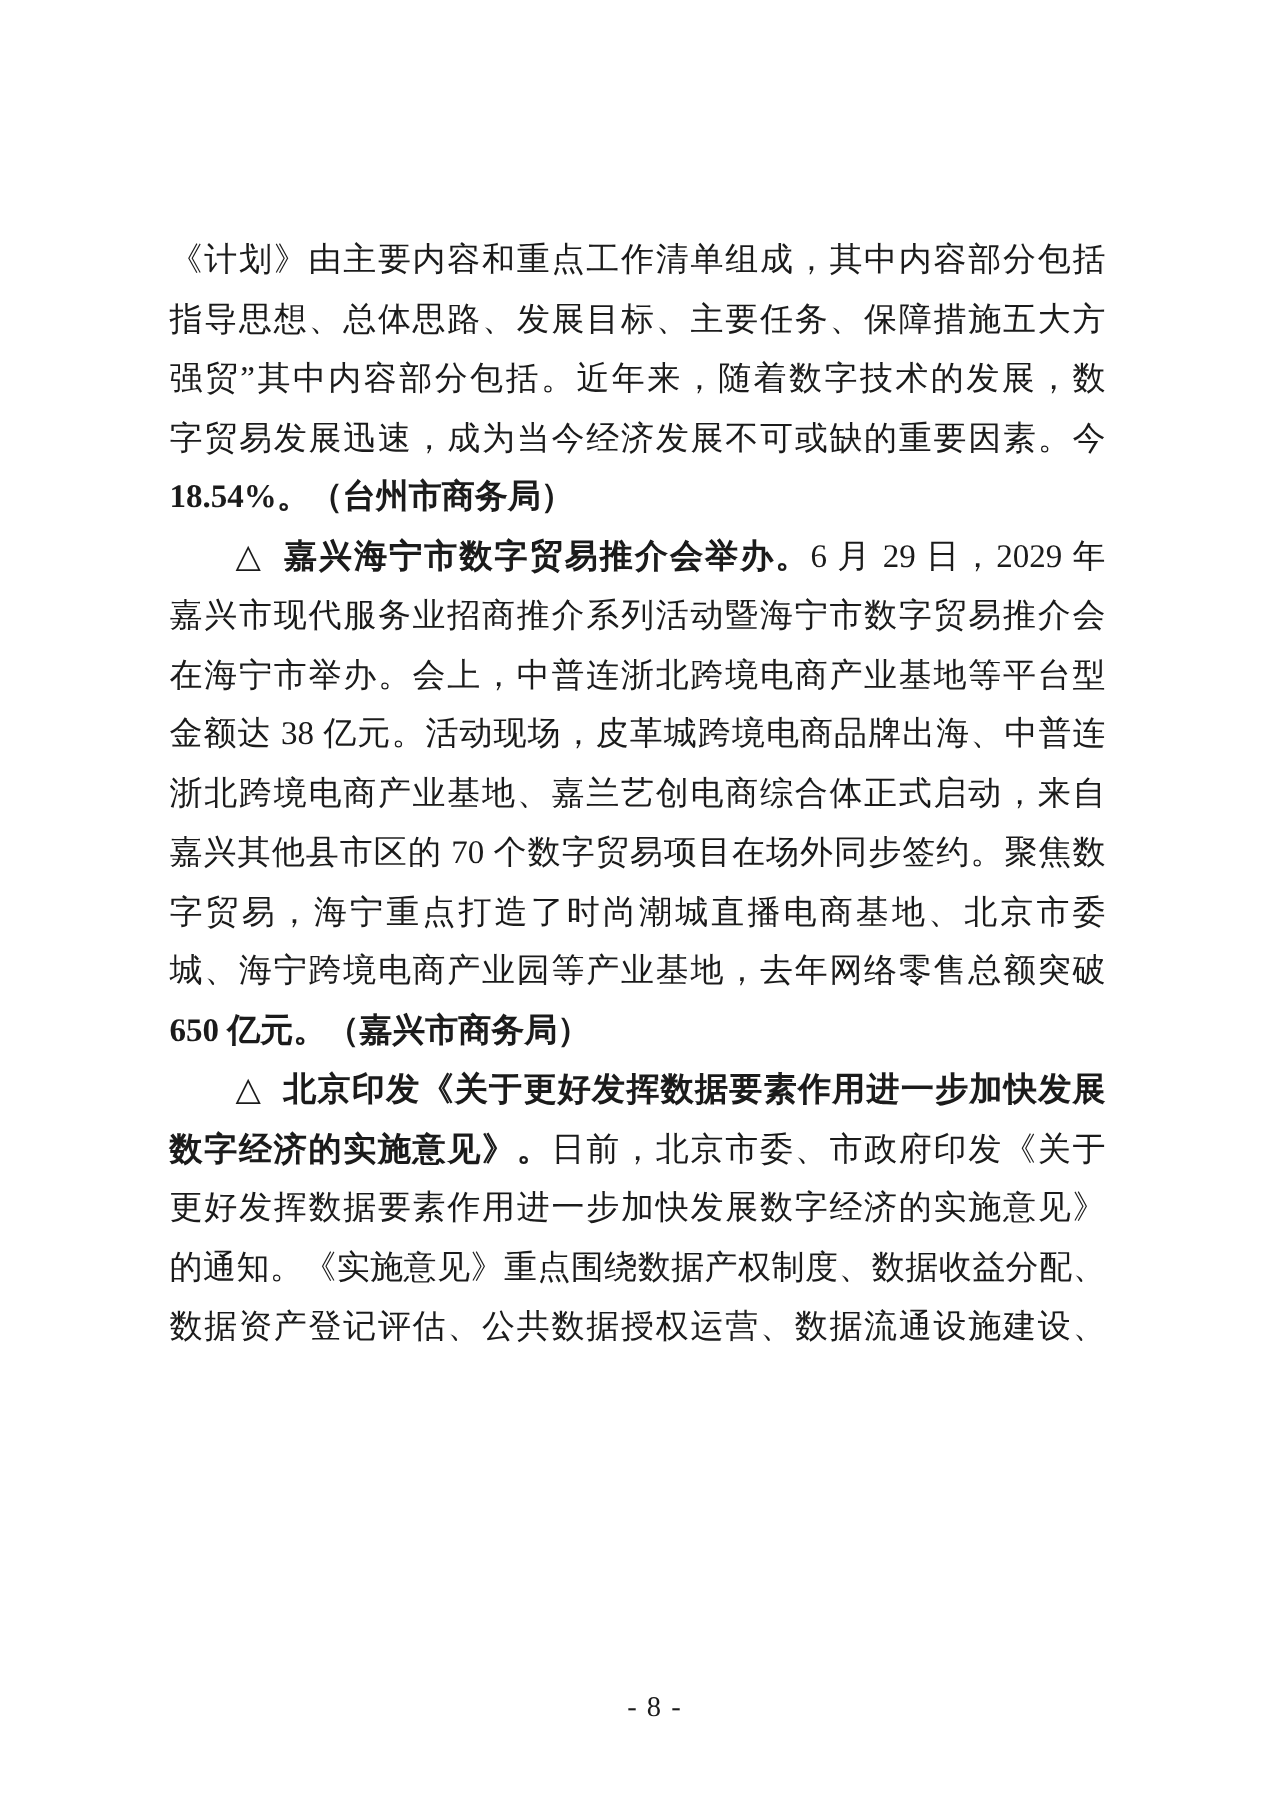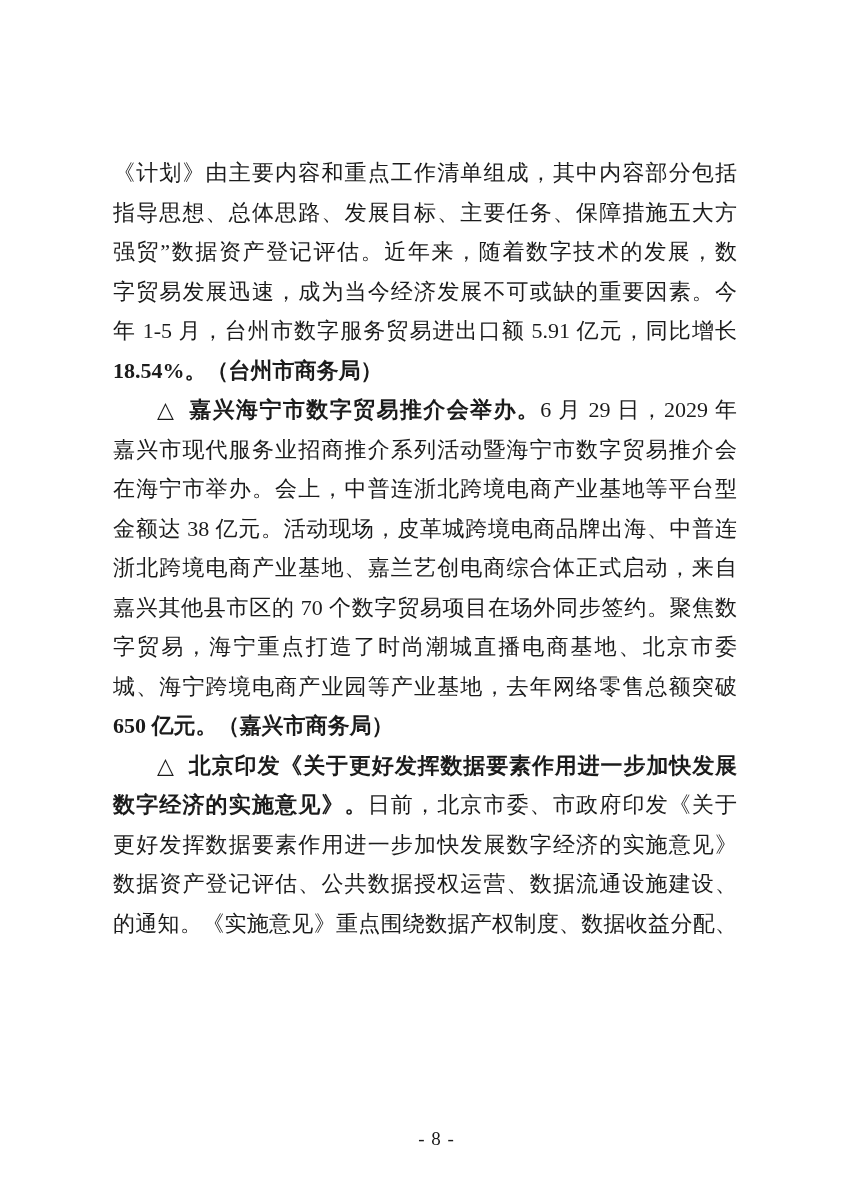--- a/index.html
+++ b/index.html
@@ -56,35 +56,34 @@
     letter-spacing: 1px;
   }
 </style>
 </head>
 <body>
 
 <div class="page">
   <div class="content">
       <div class="line"><span class="">《计划》由主要内容和重点工作清单组成，其中内容部分包括</span></div>
       <div class="line"><span class="">指导思想、总体思路、发展目标、主要任务、保障措施五大方</span></div>
-      <div class="line"><span class="">强贸”数据资产登记评估。近年来，随着数字技术的发展，数</span></div>
+      <div class="line"><span class="">强贸”其中内容部分包括。近年来，随着数字技术的发展，数</span></div>
       <div class="line"><span class="">字贸易发展迅速，成为当今经济发展不可或缺的重要因素。今</span></div>
-      <div class="line"><span class="">年 1-5 月，台州市数字服务贸易进出口额 5.91 亿元，同比增长</span></div>
       <div class="line end"><span class="">18.54%。（台州市商务局）</span></div>
       <div class="line indent"><span class=" marker">△</span><span class="bold">嘉兴海宁市数字贸易推介会举办。</span><span class="">6 月 29 日，2029 年</span></div>
       <div class="line"><span class="">嘉兴市现代服务业招商推介系列活动暨海宁市数字贸易推介会</span></div>
       <div class="line"><span class="">在海宁市举办。会上，中普连浙北跨境电商产业基地等平台型</span></div>
       <div class="line"><span class="">金额达 38 亿元。活动现场，皮革城跨境电商品牌出海、中普连</span></div>
       <div class="line"><span class="">浙北跨境电商产业基地、嘉兰艺创电商综合体正式启动，来自</span></div>
       <div class="line"><span class="">嘉兴其他县市区的 70 个数字贸易项目在场外同步签约。聚焦数</span></div>
       <div class="line"><span class="">字贸易，海宁重点打造了时尚潮城直播电商基地、北京市委</span></div>
       <div class="line"><span class="">城、海宁跨境电商产业园等产业基地，去年网络零售总额突破</span></div>
       <div class="line end"><span class="">650 亿元。（嘉兴市商务局）</span></div>
       <div class="line indent"><span class=" marker">△</span><span class="bold">北京印发《关于更好发挥数据要素作用进一步加快发展</span></div>
       <div class="line"><span class="bold">数字经济的实施意见》。</span><span class="">日前，北京市委、市政府印发《关于</span></div>
       <div class="line"><span class="">更好发挥数据要素作用进一步加快发展数字经济的实施意见》</span></div>
+      <div class="line"><span class="">的通知。《实施意见》重点围绕数据产权制度、数据收益分配、</span></div>
       <div class="line"><span class="">数据资产登记评估、公共数据授权运营、数据流通设施建设、</span></div>
-      <div class="line"><span class="">的通知。《实施意见》重点围绕数据产权制度、数据收益分配、</span></div>
     </div>
   <div class="footer">
     <span>- 8 -</span>
   </div>
 </div>
 
 </body></html>

